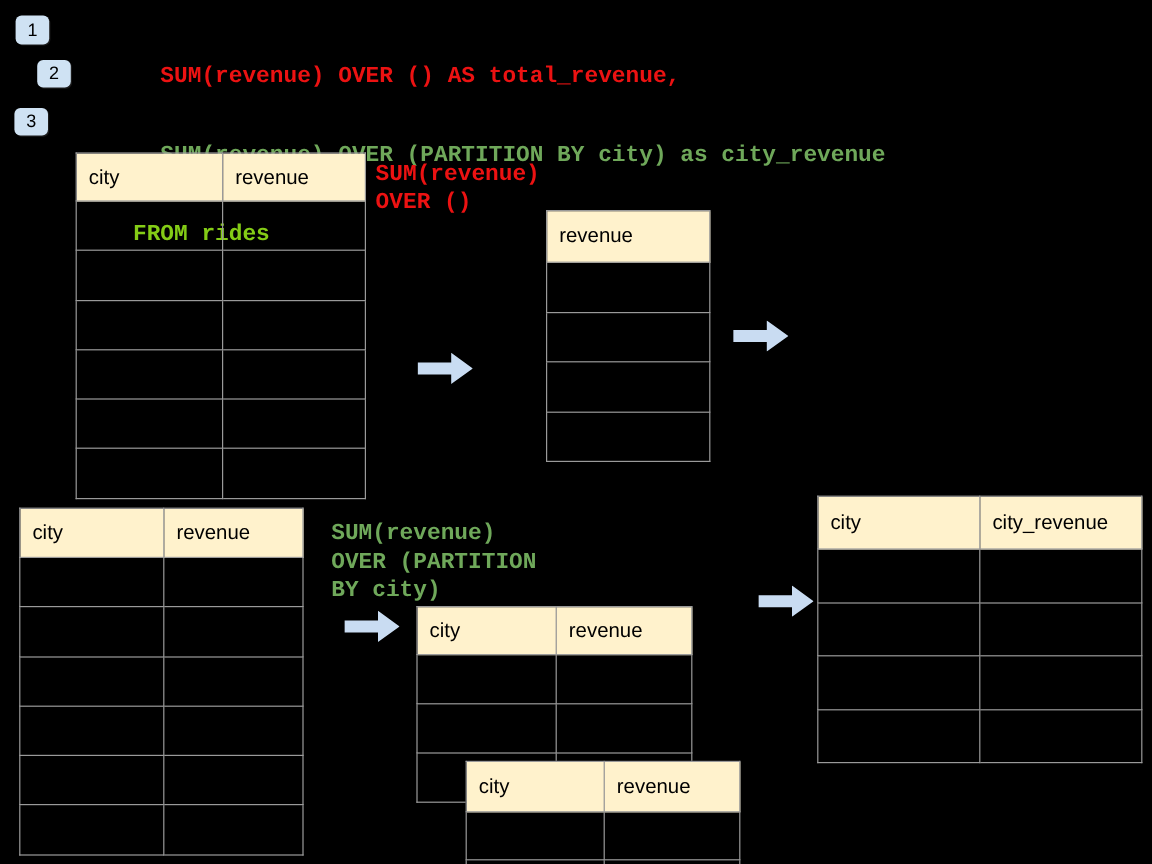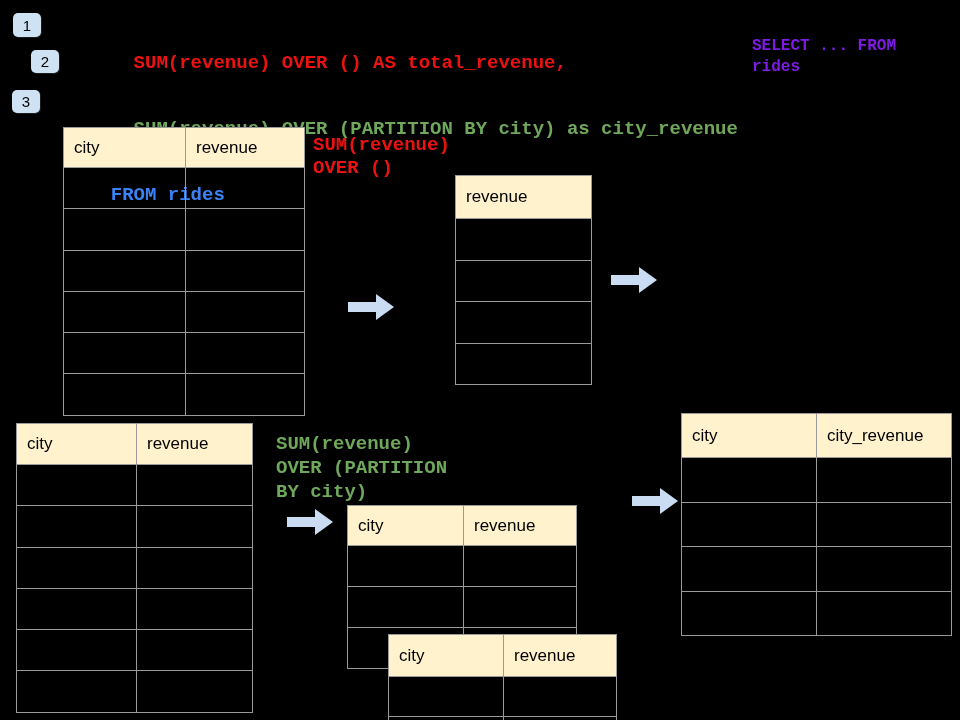--- a/index.html
+++ b/index.html
@@ -38,25 +38,23 @@
 
 <div class="canvas">
 
   <div class="badge" style="left:13px;top:13px;width:28px;height:24px">1</div>
   <div class="badge" style="left:31px;top:50px;width:28px;height:23px">2</div>
   <div class="badge" style="left:12px;top:90px;width:28px;height:23px">3</div>
 
   <div class="mono sql">
     <div class="sql-line" style="color: rgb(236, 18, 18);">    SUM(revenue) OVER () AS total_revenue,</div>
     <div class="sql-line" style="color: rgb(111, 168, 90);">    SUM(revenue) OVER (PARTITION BY city) as city_revenue</div>
-    <div class="sql-line" style="color: #3b82f6;">  FROM rides</div>
+    <div class="sql-line" style="color: #84cc16;">  FROM rides</div>
   </div>
 
-  <div class="mono" style="left: 752px; top: 36px; font-size: 16px; line-height: 21px; color: rgb(127, 27, 227);">SELECT ... FROM
-rides</div>
 
   <div class="mono" style="left: 313px; top: 134px; font-size: 19px; line-height: 23px; color: rgb(236, 18, 18);">SUM(revenue)
 OVER ()</div>
 
   <div class="mono" style="left: 276px; top: 432px; font-size: 19px; line-height: 24px; color: rgb(111, 168, 90);">SUM(revenue)
 OVER (PARTITION
 BY city)</div>
 
   <table class="tbl" style="left:63px;top:127px;width:242px">
     <colgroup>

